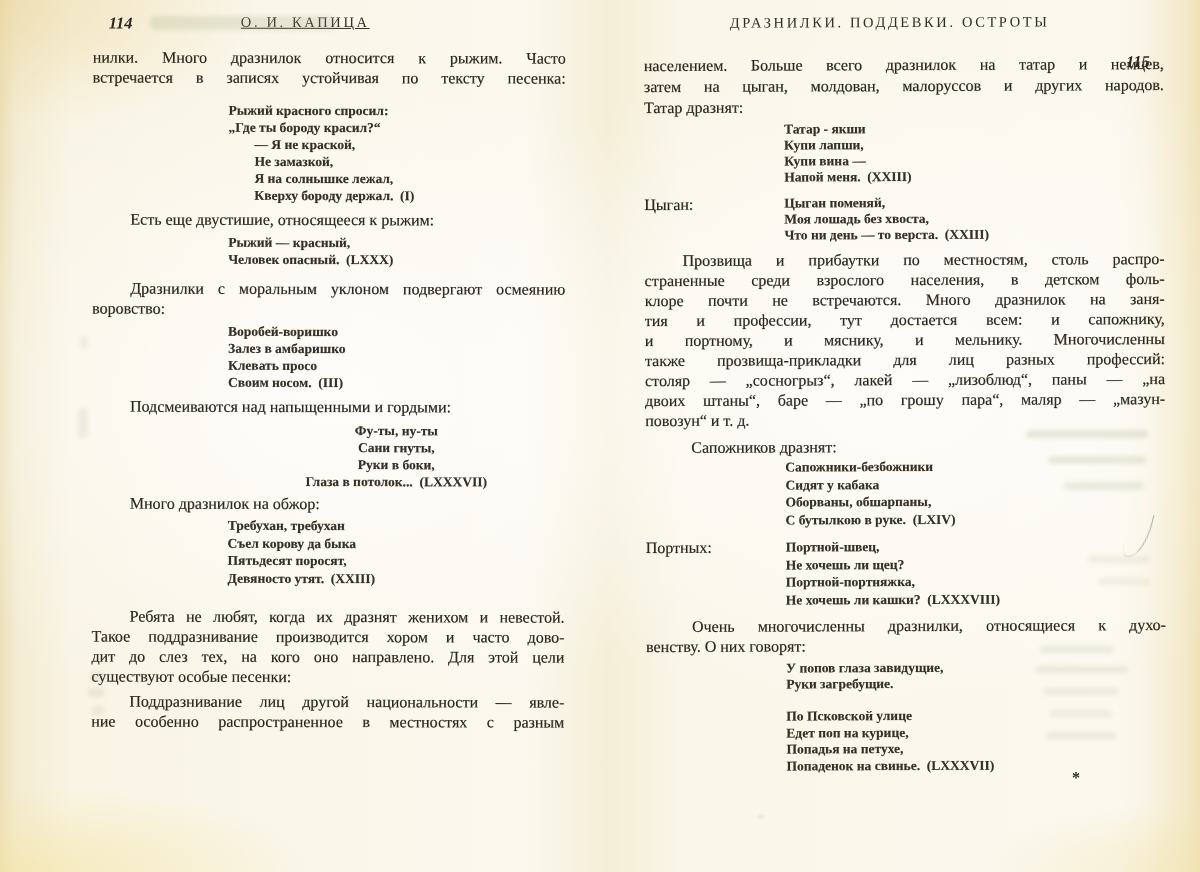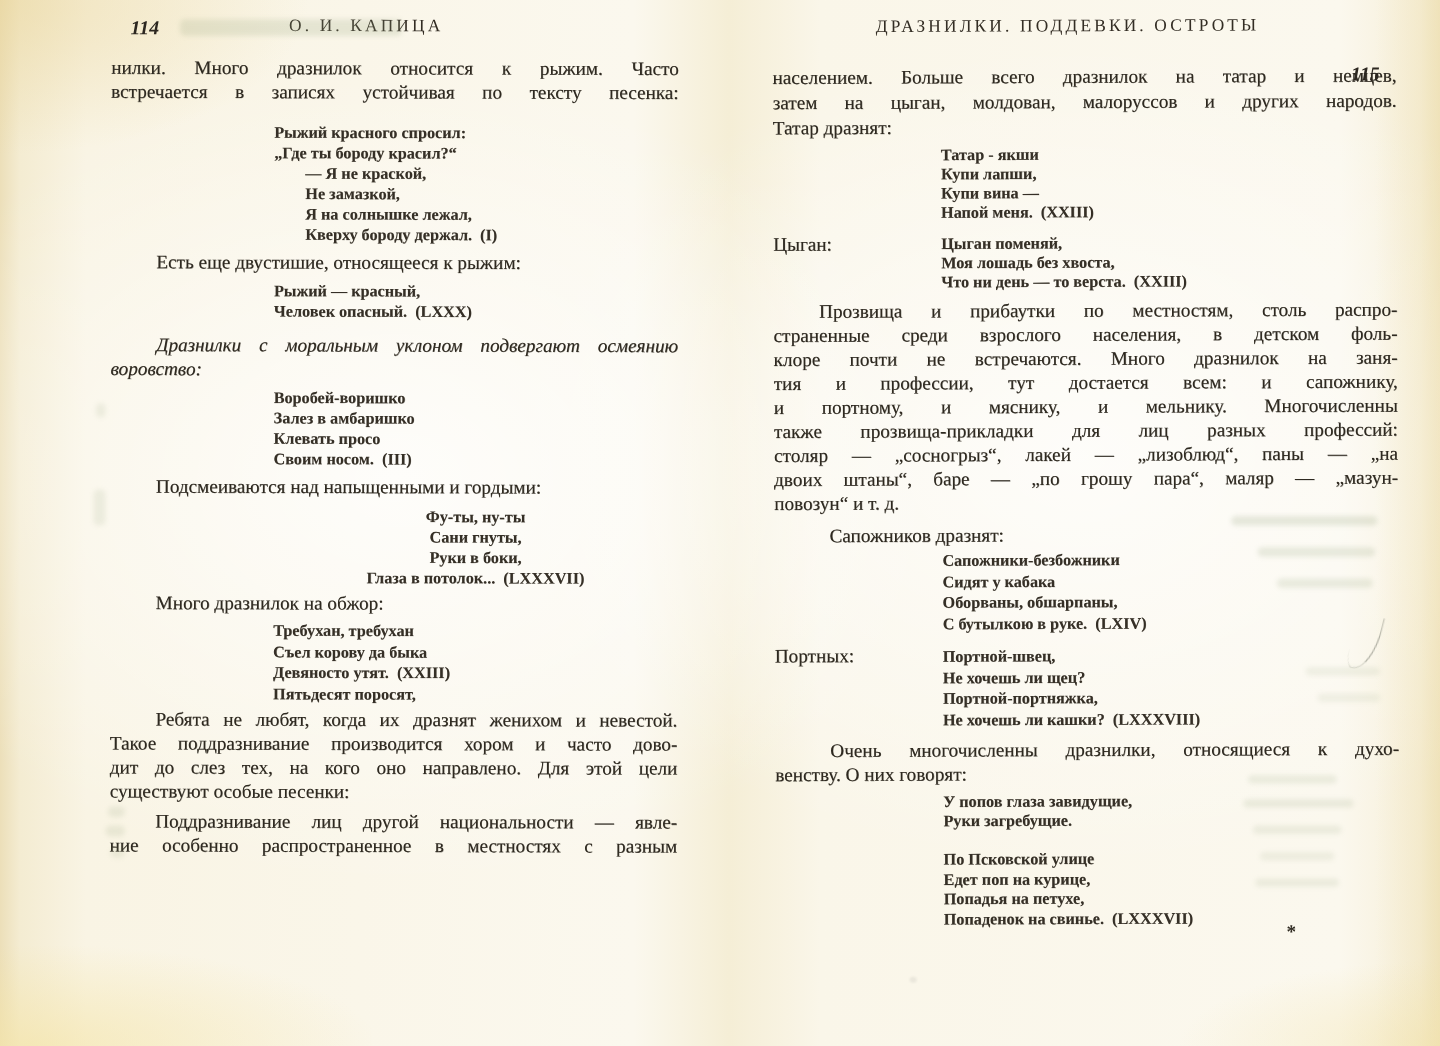--- a/index.html
+++ b/index.html
@@ -16,21 +16,21 @@
   .tint{position:absolute;pointer-events:none;}
   .page{position:absolute;top:0;}
   .page-left{left:92px;width:473px;transform:rotate(0.12deg);}
   .page-right{left:645px;width:520px;transform:rotate(-0.22deg);}
   .pagehead{position:relative;height:22px;margin-top:14px;}
   .pagenum{font-style:italic;font-weight:bold;font-size:16.5px;color:#2c2720;}
   .page-left .pagenum{position:absolute;left:16px;top:0;}
   .page-right .pagenum{position:absolute;right:14px;top:0;margin-top:39px;}
   .runhead{position:absolute;left:0;right:0;text-align:center;font-size:14.5px;
     letter-spacing:2.6px;color:#332d24;white-space:nowrap;}
-  .page-left .runhead{right:48px;}
+  .page-left .runhead{right:48px;text-decoration:underline;}
   .page-right .runhead{right:28px;}
   .para{font-size:16px;line-height:20px;text-shadow:0.35px 0.25px 0 rgba(46,41,32,0.5);}
   .para.lh21{line-height:21px;}
   .jline{text-align:justify;text-align-last:justify;}
   .lline{text-align:left;}
   .indent{text-indent:38px;}
   .indent2{text-indent:46px;}
   .verse{font-size:13.5px;font-weight:bold;line-height:17px;color:#352f26;
     text-shadow:0.25px 0.2px 0 rgba(53,47,38,0.4);}
   .page-left .verse{margin-left:136px;}
@@ -82,21 +82,21 @@
 
   <div class="para" style="margin-top:6px;">
     <div class="lline indent">Есть еще двустишие, относящееся к рыжим:</div>
   </div>
 
   <div class="verse" style="margin-top:4px;">
     <div class="vline">Рыжий — красный,</div>
     <div class="vline">Человек опасный.&nbsp;&nbsp;(LXXX)</div>
   </div>
 
-  <div class="para" style="margin-top:11px;font-style:italic;">
+  <div class="para" style="margin-top:11px;">
     <div class="jline indent">Дразнилки с моральным уклоном подвергают осмеянию</div>
     <div class="lline">воровство:</div>
   </div>
 
   <div class="verse" style="margin-top:4px;">
     <div class="vline">Воробей-воришко</div>
     <div class="vline">Залез в амбаришко</div>
     <div class="vline">Клевать просо</div>
     <div class="vline">Своим носом.&nbsp;&nbsp;(III)</div>
   </div>
@@ -112,25 +112,25 @@
     <div class="vline">Глаза в потолок...&nbsp;&nbsp;(LXXXVII)</div>
   </div>
 
   <div class="para" style="margin-top:4px;">
     <div class="lline indent">Много дразнилок на обжор:</div>
   </div>
 
   <div class="verse lh175" style="margin-top:3px;">
     <div class="vline">Требухан, требухан</div>
     <div class="vline">Съел корову да быка</div>
+    <div class="vline">Пятьдесят поросят,</div>
     <div class="vline">Девяносто утят.&nbsp;&nbsp;(XXIII)</div>
-    <div class="vline">Пятьдесят поросят,</div>
-  </div>
-
-  <div class="para" style="margin-top:4px;">
+  </div>
+
+  <div class="para" style="margin-top:20px;">
     <div class="jline indent">Ребята не любят, когда их дразнят женихом и невестой.</div>
     <div class="jline">Такое поддразнивание производится хором и часто дово-</div>
     <div class="jline">дит до слез тех, на кого оно направлено. Для этой цели</div>
     <div class="lline">существуют особые песенки:</div>
   </div>
 
 
   <div class="para" style="margin-top:5px;">
     <div class="jline indent">Поддразнивание лиц другой национальности — явле-</div>
     <div class="jline">ние особенно распространенное в местностях с разным</div>

